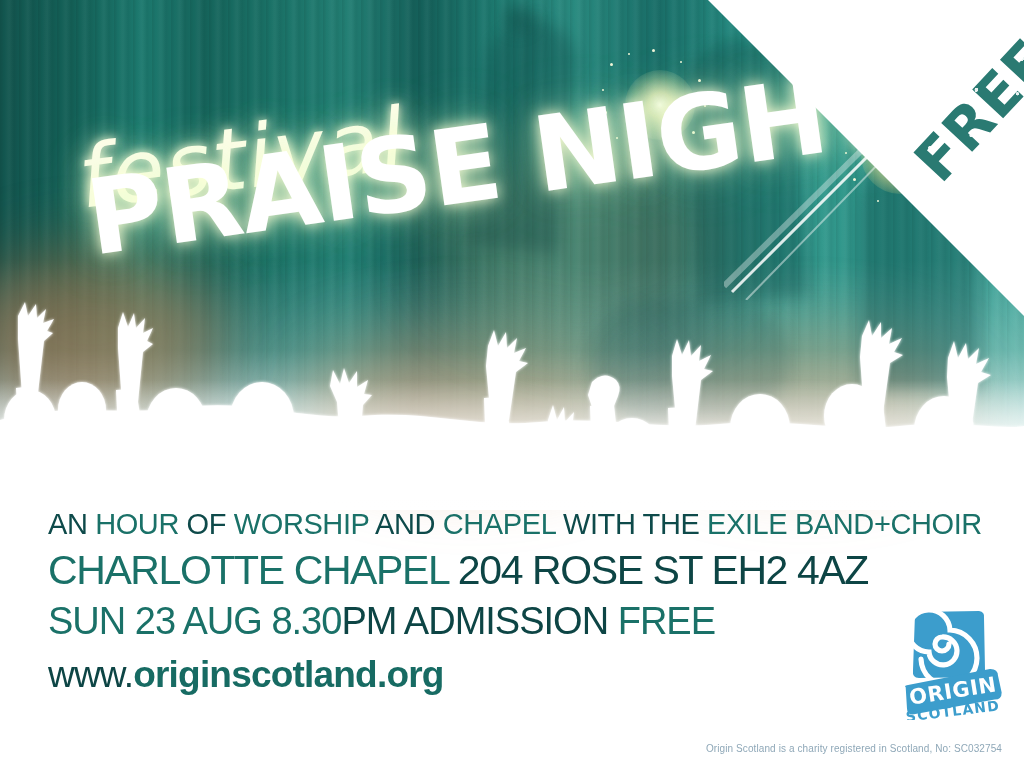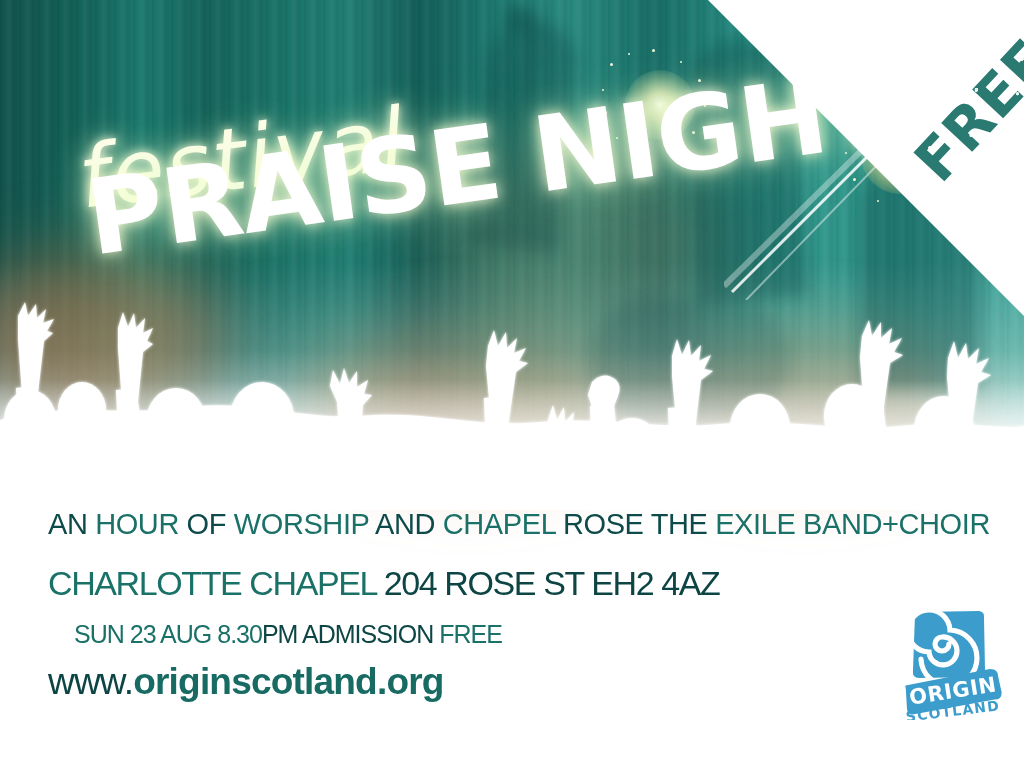--- a/index.html
+++ b/index.html
@@ -222,23 +222,23 @@
   .info-block {
     position: absolute;
     left: 48px; top: 505px;
     width: 950px;
   }
   .info-line {
     white-space: nowrap;
     font-family: "Liberation Sans", sans-serif;
   }
   .ln-1 { font-size: 29px; line-height: 38px; letter-spacing: -0.4px; }
-  .ln-2 { font-size: 34px; line-height: 50px; letter-spacing: -1.4px; margin-top: 15px; }
-  .ln-3 { font-size: 25px; line-height: 46px; letter-spacing: -1.0px; margin-top: 3px; margin-left: 26px; }
-  .ln-4 { font-size: 37px; line-height: 46px; letter-spacing: -0.8px; margin-top: 2px; }
+  .ln-2 { font-size: 41px; line-height: 50px; letter-spacing: -1.4px; margin-top: 2px; }
+  .ln-3 { font-size: 38px; line-height: 46px; letter-spacing: -1.0px; margin-top: 3px; }
+  .ln-4 { font-size: 37px; line-height: 46px; letter-spacing: -0.8px; margin-top: 8px; }
 
   .t-bold   { font-weight: normal;   color: #1a7168; }
   .t-thin   { font-weight: normal; color: #0e4a4a; }
   .t-thin2  { font-weight: normal; color: #0d4545; }
   .t-boldd  { font-weight: bold;   color: #176b63; }
 
   
   .logo {
     position: absolute;
     left: 897px; top: 608px;
@@ -395,21 +395,21 @@
     <path d="M296,-6 L0,286" stroke="rgba(255,255,255,0.35)" stroke-width="6" fill="none"></path>
   </svg>
   <div class="free-stamp">
     <span>FREE</span>
     <span class="free-grunge"></span>
   </div>
 
   <div class="info-block">
 
     <div class="info-line ln-1">
-      <span class="t-thin">AN </span><span class="t-bold">HOUR</span><span class="t-thin"> OF </span><span class="t-bold">WORSHIP</span><span class="t-thin"> AND </span><span class="t-bold">CHAPEL</span><span class="t-thin"> ROSE THE </span><span class="t-bold">EXILE BAND+CHOIR</span>
+      <span class="t-thin">AN </span><span class="t-bold">HOUR</span><span class="t-thin"> OF </span><span class="t-bold">WORSHIP</span><span class="t-thin"> AND </span><span class="t-bold">CHAPEL</span><span class="t-thin"> WITH THE </span><span class="t-bold">EXILE BAND+CHOIR</span>
     </div>
 
     <div class="info-line ln-2">
       <span class="t-bold">CHARLOTTE CHAPEL</span><span class="t-thin2"> 204 ROSE ST EH2 4AZ</span>
     </div>
 
     <div class="info-line ln-3">
       <span class="t-bold">SUN 23 AUG 8.30</span><span class="t-thin2">PM ADMISSION </span><span class="t-bold">FREE</span>
     </div>
 
@@ -440,14 +440,15 @@
                  Q103,99 96,98 L14,100 Q7,100 8,93 Z" fill="#3c9dcc"></path>
         <text x="56" y="90" font-family="DejaVu Sans, sans-serif" font-size="21" font-weight="bold" fill="#ffffff" text-anchor="middle" letter-spacing="0.6">ORIGIN</text>
       </g>
 
       <g transform="rotate(-7 56 104)">
         <text x="56" y="108" font-family="DejaVu Sans, sans-serif" font-size="14" font-weight="bold" fill="#3c9dcc" text-anchor="middle" letter-spacing="1.2">SCOTLAND</text>
       </g>
     </svg>
   </div>
 
+  <div class="footer-note">Origin Scotland is a charity registered in Scotland, No: SC032754</div>
 
 </div>
 
 </body></html>

